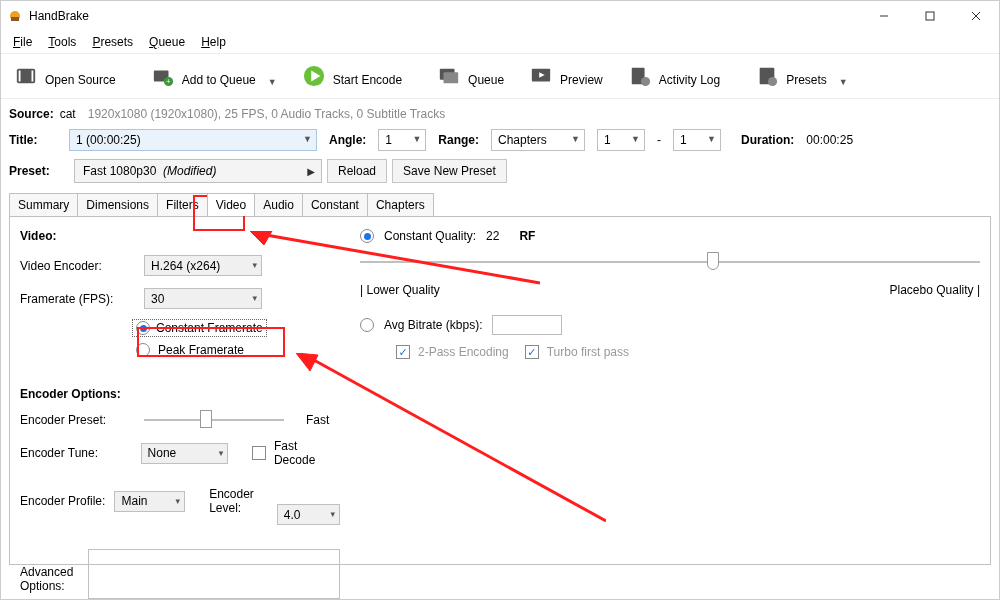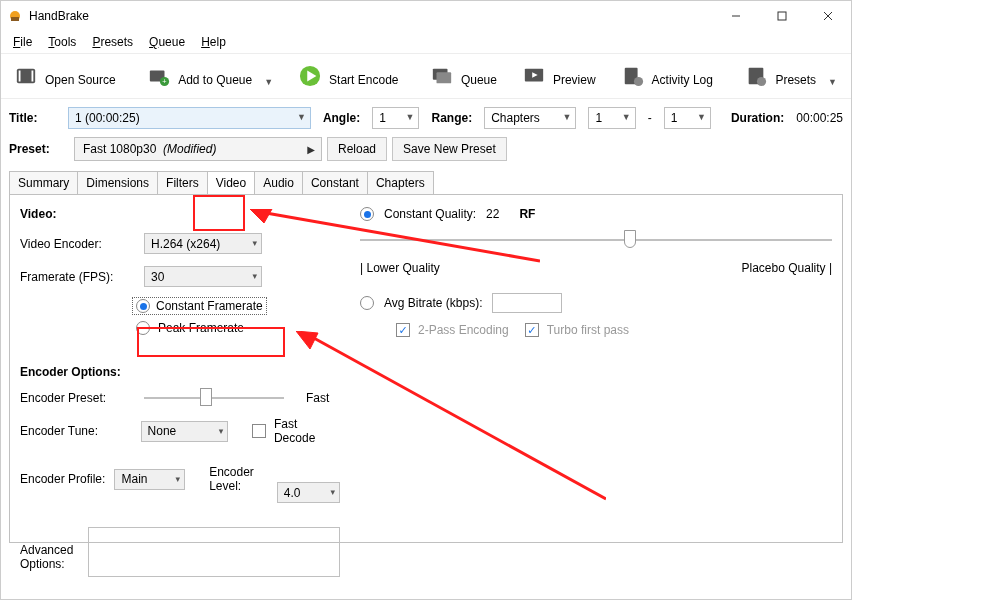--- a/index.html
+++ b/index.html
@@ -1,17 +1,17 @@
 <!DOCTYPE html>
 <html><head>
 <meta charset="utf-8">
 <style>
   * { box-sizing: border-box; font-family: "Segoe UI", Tahoma, sans-serif; }
   body { margin:0; padding:0; font-size:12px; color:#000; background:#fff; }
-  .window { width:852px; height:600px; border:1px solid #ccc; display:flex; flex-direction:column; background:#fff; position:relative; }
+  .window { width:1000px; height:600px; border:1px solid #ccc; display:flex; flex-direction:column; background:#fff; position:relative; }
   
   .titlebar { height:30px; display:flex; align-items:center; padding:0 0 0 6px; }
   .titlebar .icon { width:16px; height:16px; margin-right:6px; display:flex; align-items:center; justify-content:center; }
   .titlebar .icon svg { width:16px; height:16px; }
   .titlebar .title { flex:0 0 auto; font-size:12px; }
   .titlebar .spacer { flex:1; }
   .winbtn { width:46px; height:30px; display:flex; align-items:center; justify-content:center; font-size:13px; color:#333; }
   .winbtn svg { width:10px; height:10px; }
   
   .menubar { height:22px; display:flex; align-items:center; padding:0 4px; font-size:12px; }
@@ -162,20 +162,25 @@
           <rect x="4" y="3" width="16" height="18" fill="#555" rx="1"></rect>
           <circle cx="18" cy="18" r="5" fill="#888"></circle>
         </svg>
       <span>Presets</span>
       <span class="dropdownarrow">▼</span>
     </div>
   </div>
 
   <div class="content">
 
+    <div class="row">
+      <span class="label-bold">Source:</span>
+      <span>cat</span>
+      <span class="source-info">1920x1080 (1920x1080), 25 FPS, 0 Audio Tracks, 0 Subtitle Tracks</span>
+    </div>
 
     <div class="row" style="gap:12px;">
       <span class="label-bold" style="width:48px;">Title:</span>
       <div class="select wide">
         <span>1  (00:00:25)</span>
         <span class="arrow">▼</span>
       </div>
       <span class="label-bold">Angle:</span>
       <div class="select sm">
         <span>1</span>

